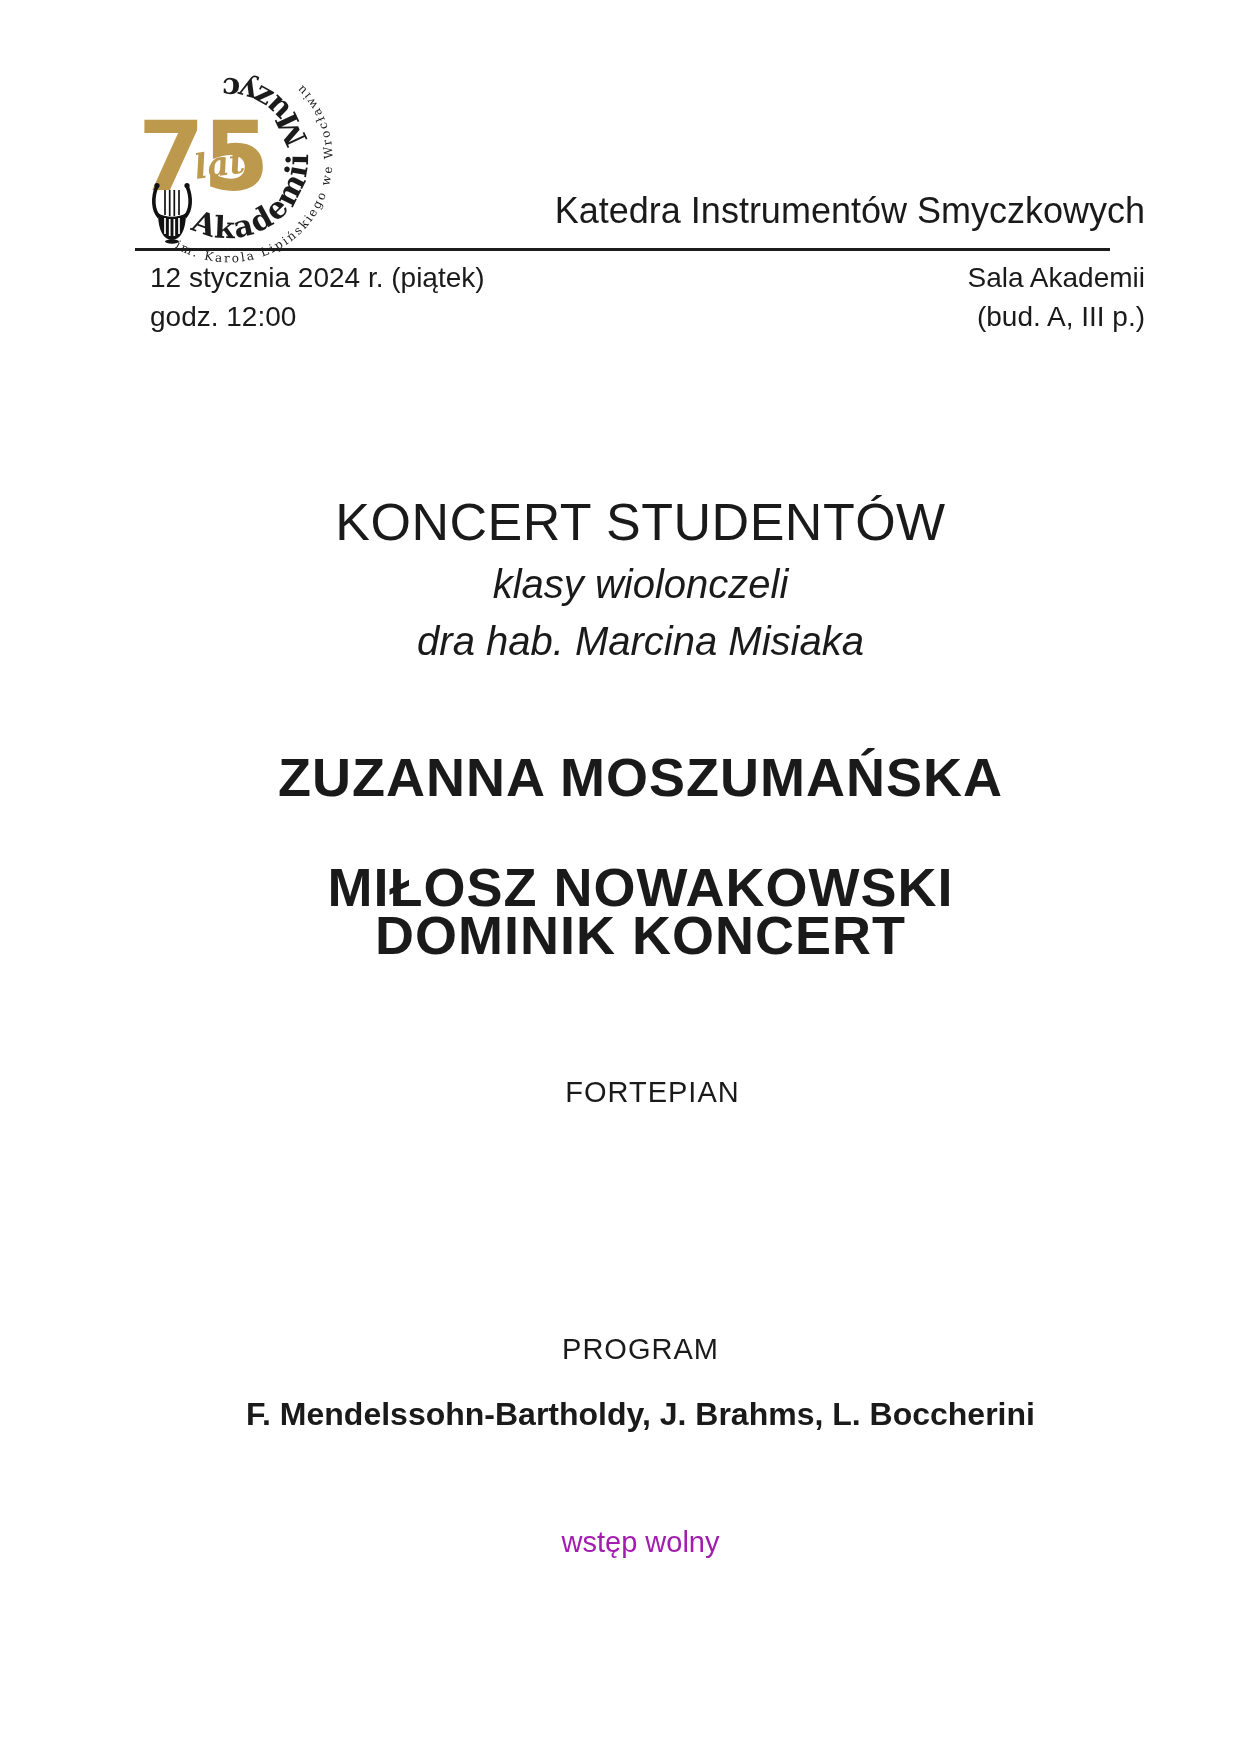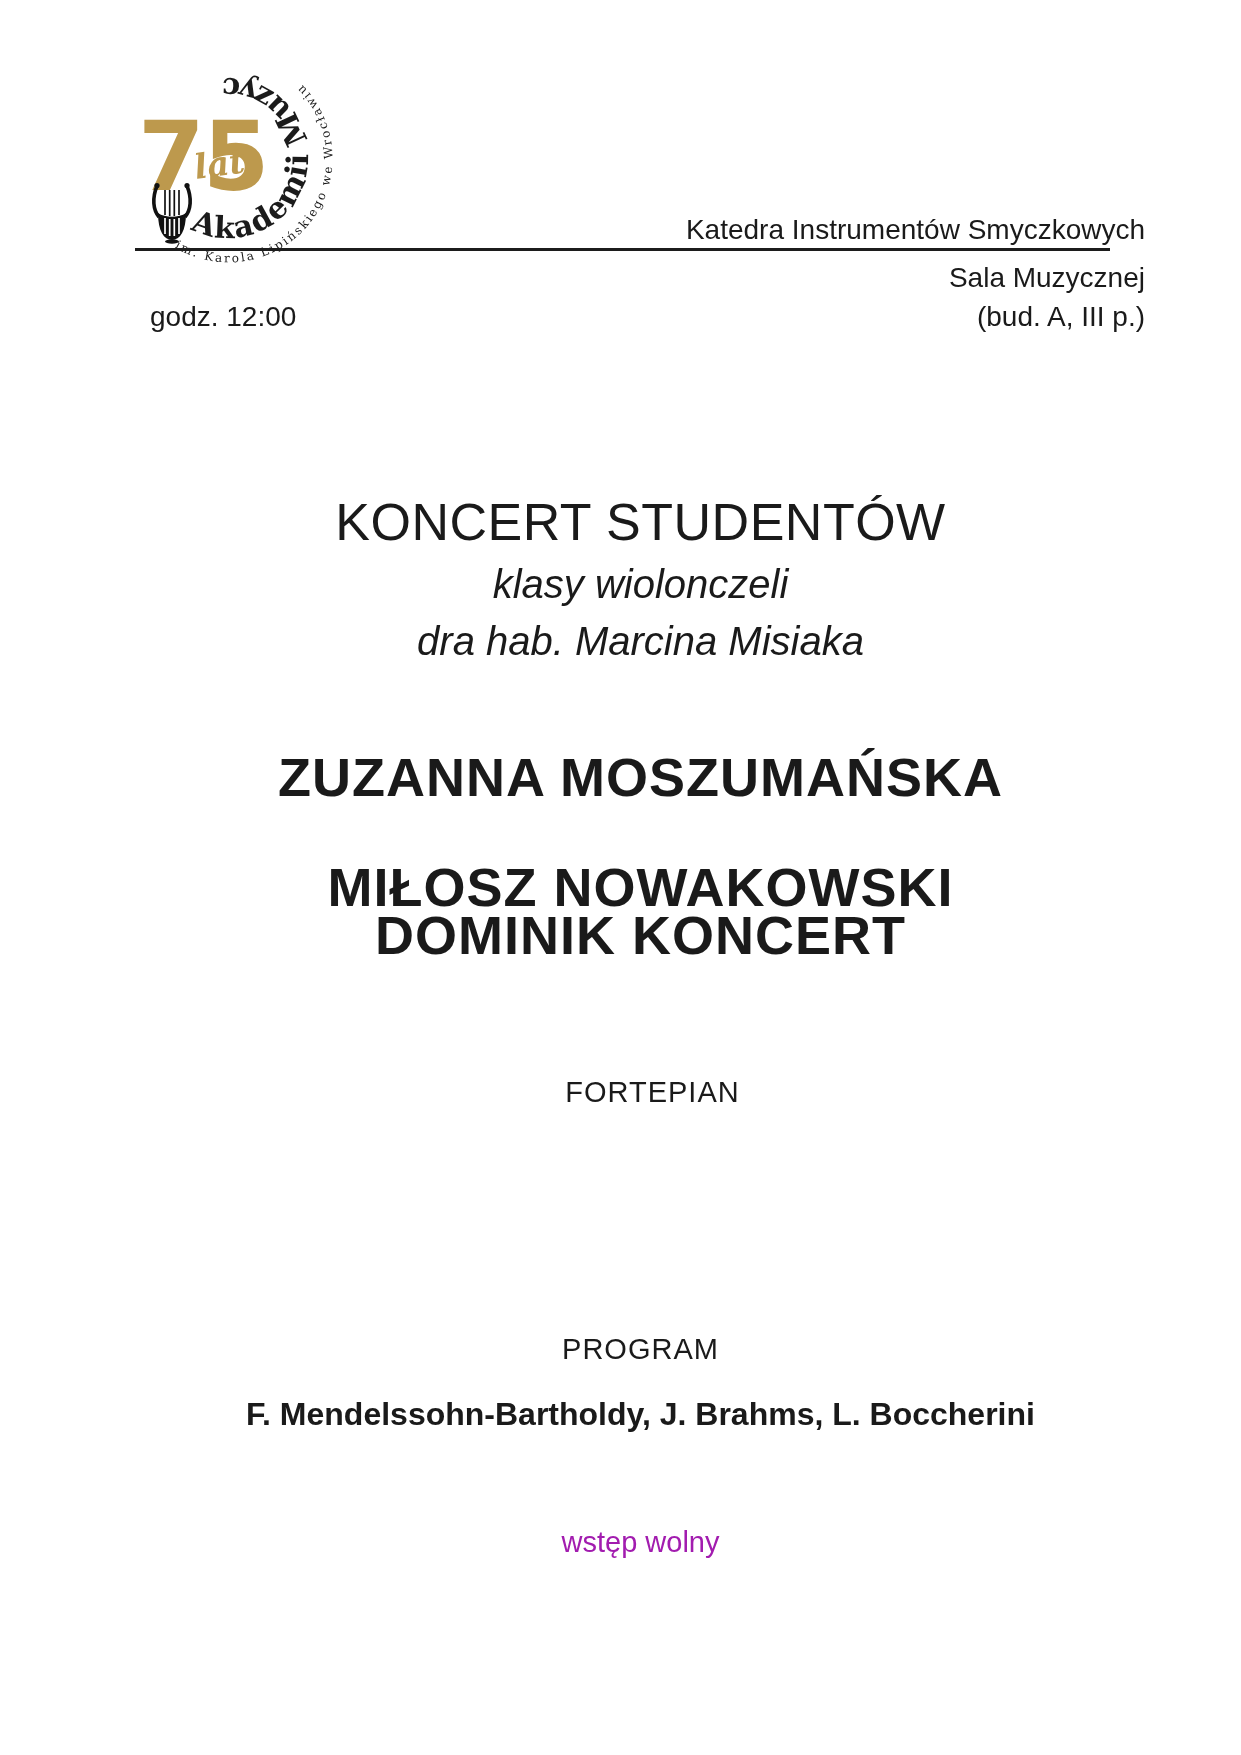--- a/index.html
+++ b/index.html
@@ -9,21 +9,21 @@
     background:#ffffff;
     font-family:"Liberation Sans",sans-serif;
     color:#1a1a1a;
     overflow:hidden;
     padding-left:40px;
   }
   .abs{position:absolute;}
   .center{left:0;width:100%;text-align:center;}
   .right-col{right:136px;text-align:right;}
 
-  .department{top:190px;font-size:28px;margin-top:24px;}
+  .department{top:190px;font-size:36px;}
   .rule{top:248px;left:135px;width:975px;height:3px;background:#1c1c1c;}
   .date1{top:262px;left:150px;font-size:28px;}
   .date2{top:301px;left:150px;font-size:28px;}
   .venue1{top:262px;font-size:28px;}
   .venue2{top:301px;font-size:28px;}
 
   .title{top:492px;font-size:52px;letter-spacing:0.5px;}
   .subtitle1{top:562px;font-size:40px;font-style:italic;}
   .subtitle2{top:619px;font-size:40px;font-style:italic;}
 
@@ -81,22 +81,23 @@
       <line x1="24.3" y1="37" x2="24.3" y2="54" stroke="#fff" stroke-width="1.7"></line>
       <line x1="29" y1="36" x2="29" y2="52" stroke="#fff" stroke-width="1.7"></line>
       <ellipse cx="22" cy="59.5" rx="7" ry="2.2" fill="#111"></ellipse>
     </g>
   </svg>
 
   <div class="abs right-col department">Katedra Instrumentów Smyczkowych</div>
 
   <div class="abs rule"></div>
 
+  <div class="abs date1">12 stycznia 2024 r. (piątek)</div>
   <div class="abs date2">godz. 12:00</div>
-  <div class="abs right-col venue1">Sala Muzycznej</div>
+  <div class="abs right-col venue1">Sala Akademii</div>
   <div class="abs right-col venue2">(bud. A, III p.)</div>
 
   <div class="abs center title">KONCERT STUDENTÓW</div>
   <div class="abs center subtitle1">klasy wiolonczeli</div>
   <div class="abs center subtitle2">dra hab. Marcina Misiaka</div>
 
   <div class="abs center performer p1">ZUZANNA MOSZUMAŃSKA</div>
   <div class="abs center performer p2">MIŁOSZ NOWAKOWSKI</div>
   <div class="abs center performer p3">DOMINIK KONCERT</div>
 

